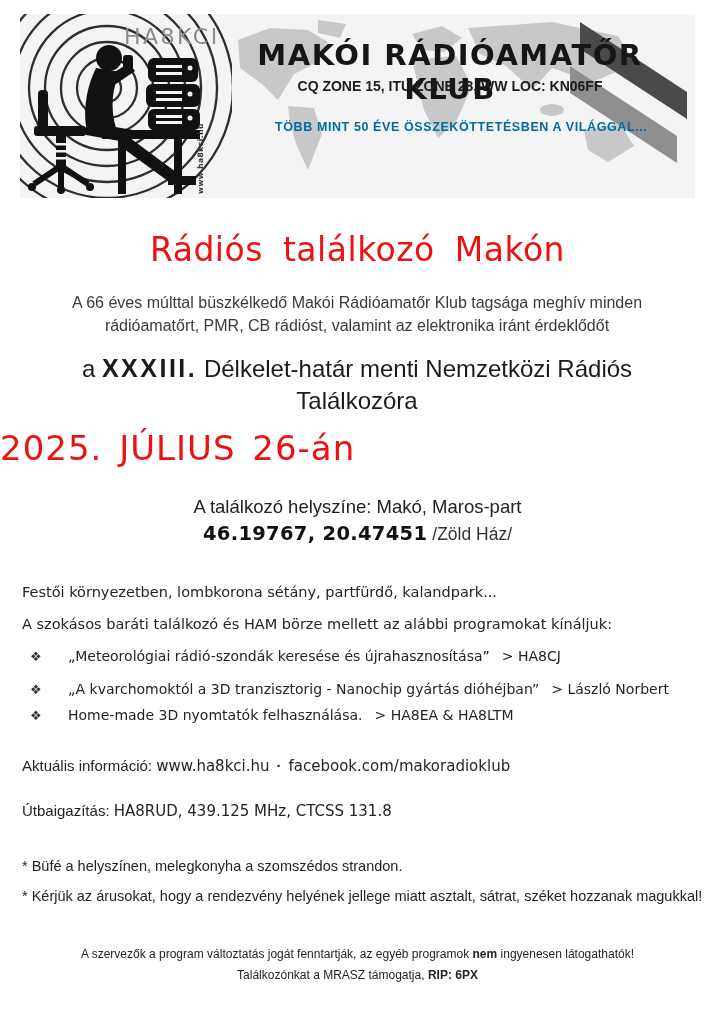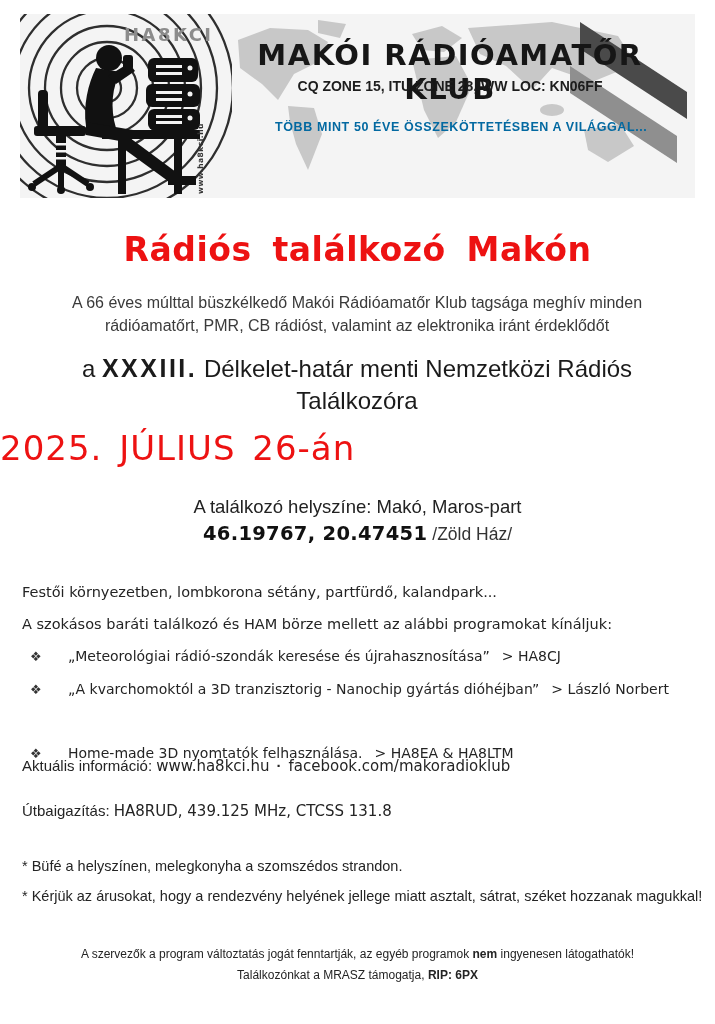--- a/index.html
+++ b/index.html
@@ -7,56 +7,56 @@
     width:715px;height:1024px;position:relative;background:#ffffff;
     font-family:"Liberation Sans",sans-serif;color:#2e2e2e;overflow:hidden;
   }
   .comic{font-family:"DejaVu Sans",sans-serif;}
 
   
   .banner{position:absolute;left:20px;top:14px;width:675px;height:184px;background:#f4f4f4;overflow:hidden;}
   .map-svg{position:absolute;left:180px;top:4px;z-index:1;}
   .stripes-svg{position:absolute;right:0;top:0;z-index:1;}
   .silhouette-svg{position:absolute;left:0;top:0;z-index:2;}
-  .callsign{position:absolute;left:104px;top:10px;z-index:3;font-size:18px;font-weight:bold;
+  .callsign{position:absolute;left:104px;top:10px;z-index:3;font-size:22px;font-weight:normal;
     color:#8c8c8c;letter-spacing:2.5px;font-family:"DejaVu Sans",sans-serif;}
   .club-name{position:absolute;left:190px;top:24px;width:480px;text-align:center;z-index:3;
     font-size:29px;font-weight:bold;color:#161616;letter-spacing:1.5px;font-family:"DejaVu Sans",sans-serif;}
   .zones-line{position:absolute;left:190px;top:64px;width:480px;text-align:center;z-index:3;
     font-size:14px;font-weight:bold;color:#1c1c1c;}
   .tagline{position:absolute;left:255px;top:106px;width:440px;text-align:left;z-index:3;
     font-size:12.5px;font-weight:bold;color:#0369a1;letter-spacing:0.6px;}
   .website-vertical{position:absolute;left:176px;top:94px;height:86px;z-index:3;
     writing-mode:vertical-rl;transform:rotate(180deg);
     font-size:7.5px;font-weight:bold;color:#333;font-family:"DejaVu Sans",sans-serif;letter-spacing:0.5px;}
   .address-bar{position:absolute;left:188px;top:158px;width:482px;height:23px;z-index:4;
     background:#3e3e3e;border:2px solid #0d0d0d;border-radius:4px;
     color:#ffffff;font-weight:bold;font-size:14px;text-align:center;line-height:23px;}
 
   
   .title{position:absolute;top:230px;left:0;width:715px;text-align:center;color:#ed1212;
-    font-size:33px;font-weight:bold;font-family:"DejaVu Sans",sans-serif;word-spacing:9px;letter-spacing:0.5px;}
+    font-size:33px;font-weight:normal;font-family:"DejaVu Sans",sans-serif;word-spacing:9px;letter-spacing:0.5px;}
   .intro{position:absolute;top:292px;left:57px;width:600px;text-align:center;
     font-size:16px;line-height:1.42;color:#3a3a3a;}
   .event-line{position:absolute;top:352px;left:57px;width:600px;text-align:center;
     font-size:24px;color:#1b1b1b;line-height:1.32;}
   .event-number{font-weight:bold;letter-spacing:2.5px;font-size:25px;}
   .date{position:absolute;top:428px;left:0;width:715px;text-align:left;color:#ed1212;
     font-size:34px;font-weight:normal;font-family:"DejaVu Sans",sans-serif;letter-spacing:1px;word-spacing:5px;}
   .venue-line{position:absolute;top:496px;left:0;width:715px;text-align:center;font-size:18.5px;color:#222;}
   .venue-coords{position:absolute;top:522px;left:0;width:715px;text-align:center;font-size:18px;}
   .coords{font-weight:bold;font-size:19.5px;color:#111;font-family:"DejaVu Sans",sans-serif;letter-spacing:0.3px;}
   .coords-note{font-size:17.5px;color:#333;margin-left:5px;}
 
   .scenery{position:absolute;top:584px;left:22px;font-size:14.5px;color:#242424;white-space:nowrap;}
   .programs-intro{position:absolute;top:616px;left:22px;font-size:14.5px;color:#242424;white-space:nowrap;}
   .program{position:absolute;left:30px;width:680px;font-size:14px;color:#242424;white-space:nowrap;}
   .program .bullet{display:inline-block;width:38px;font-size:13px;color:#333;}
   .program .presenter{margin-left:12px;}
-  .p1{top:648px;} .p2{top:681px;} .p3{top:745px;}
+  .p1{top:648px;} .p2{top:681px;} .p3{top:707px;}
 
   .info-line{position:absolute;top:757px;left:22px;font-size:15px;color:#242424;white-space:nowrap;}
   .info-sep{font-weight:bold;margin:0 7px;}
   .directions{position:absolute;top:802px;left:22px;font-size:15px;color:#242424;white-space:nowrap;}
   .note1{position:absolute;top:858px;left:22px;font-size:14.5px;color:#242424;white-space:nowrap;}
   .note2{position:absolute;top:888px;left:22px;font-size:14.5px;color:#242424;white-space:nowrap;}
 
   .footer{position:absolute;top:944px;left:0;width:715px;text-align:center;
     font-size:12px;color:#242424;line-height:1.72;}
   .bold{font-weight:bold;}

